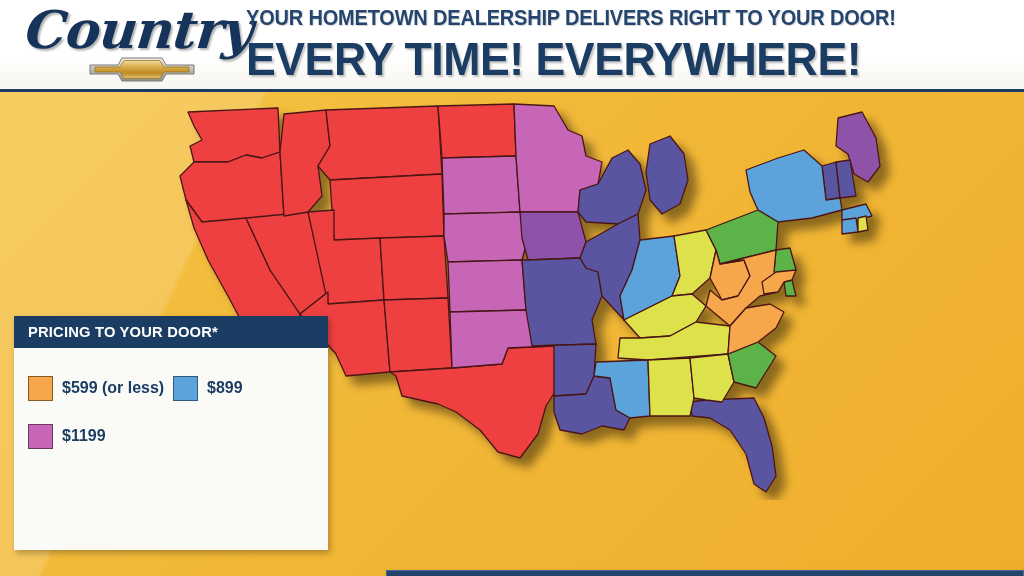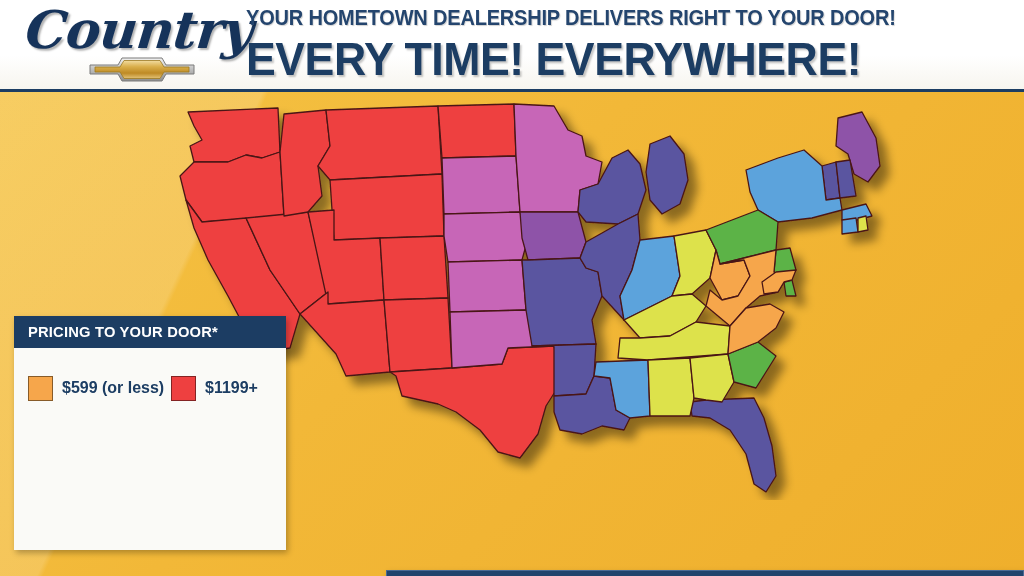--- a/index.html
+++ b/index.html
@@ -104,21 +104,21 @@
     position: absolute;
     left: 150px; top: 8px;
     width: 790px; height: 400px;
   }
   .map-wrap svg { display: block; width: 790px; height: 400px; }
 
   
   .legend {
     position: absolute;
     left: 14px; top: 224px;
-    width: 272px; height: 234px;
+    width: 314px; height: 234px;
     background: #FAFAF7;
     box-shadow: 2px 3px 6px rgba(0,0,0,0.28);
   }
   .legend-header {
     height: 32px;
     background: #1C3D63;
     display: flex;
     align-items: center;
     padding-left: 14px;
   }
@@ -280,22 +280,26 @@
     <div class="legend">
       <div class="legend-header">
         <span class="legend-title">PRICING TO YOUR DOOR*</span>
       </div>
       <div class="legend-grid">
         <div class="legend-item">
           <span class="swatch" style="background: rgb(246, 166, 75);"></span>
           <span class="legend-label">$599 (or less)</span>
         </div>
         <div class="legend-item">
-          <span class="swatch" style="background: rgb(238, 64, 64);"></span>
-          <span class="legend-label">$1199+</span>
+          <span class="swatch" style="background: rgb(91, 163, 220);"></span>
+          <span class="legend-label">$899</span>
+        </div>
+        <div class="legend-item">
+          <span class="swatch" style="background: rgb(199, 102, 183);"></span>
+          <span class="legend-label">$1199</span>
         </div>
       </div>
     </div>
 
     <div class="footer">
       
       
       
     </div>
 

